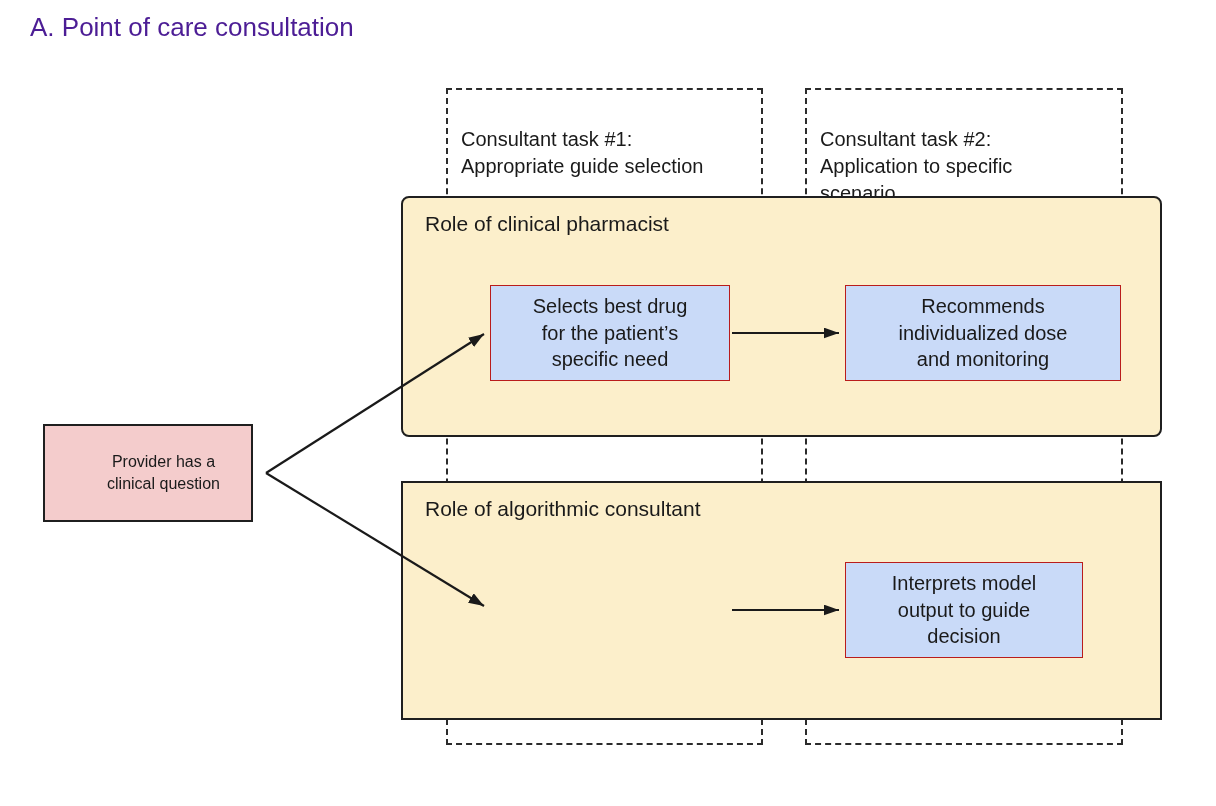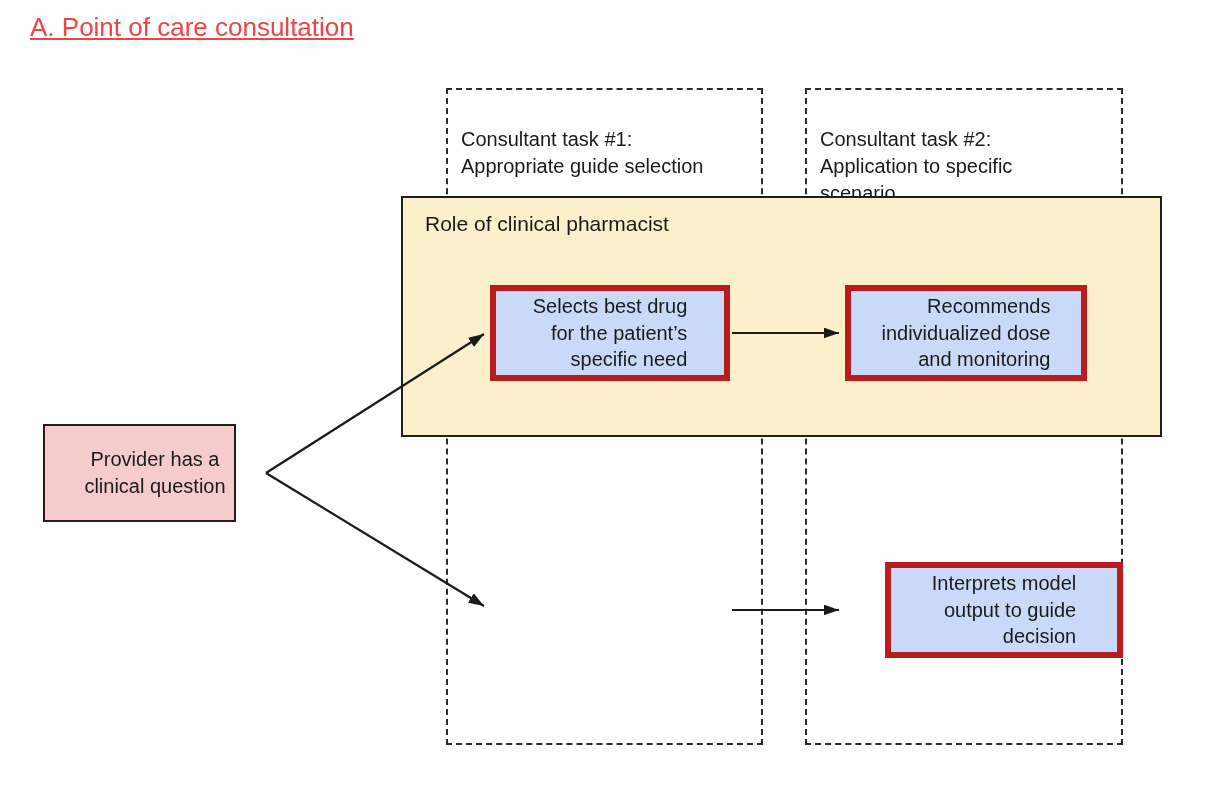--- a/index.html
+++ b/index.html
@@ -14,70 +14,70 @@
     width: 1216px; height: 806px;
     background: #ffffff;
     font-family: "Liberation Sans", sans-serif;
     color: #1a1a1a;
     overflow: hidden;
   }
   .canvas { position: relative; width: 1216px; height: 806px; }
 
   .diagram-title {
     position: absolute; left: 30px; top: 12px;
-    font-size: 26px; line-height: 1.2; color: #ef4444; text-decoration: underline;
+    font-size: 26px; line-height: 1.2; color: #4c1d95;
   }
 
   .task-box {
     position: absolute; top: 88px; height: 657px;
     border: 2px dashed #2b2b2b;
     background: transparent;
     z-index: 1;
     padding: 9px 13px;
     font-size: 20px; line-height: 1.35;
     white-space: pre-line;
   }
   .task-box.t1 { left: 446px; width: 317px; }
   .task-box.t2 { left: 805px; width: 318px; }
 
   .lane {
     position: absolute; left: 401px; width: 761px;
     background: var(--panel_yellow);
     border: 2px solid #1f1f1f;
     z-index: 2;
   }
-  .lane.l1 { top: 196px; height: 241px; }
+  .lane.l1 { top: 196px; height: 241px; border-radius: 8px; }
   .lane.l2 { top: 481px; height: 239px; }
   .lane-title {
     position: absolute; left: 22px; top: 12px;
     font-size: 21px; line-height: 1.3;
   }
 
   .step {
     position: absolute; z-index: 3;
     background: var(--step_blue);
-    border: 6px solid #b91c1c;
+    border: 1px solid #b91c1c;
     display: flex; align-items: center; justify-content: center;
-    text-align: right;
+    text-align: center;
     font-size: 20px; line-height: 1.32;
     white-space: pre-line;
   }
   .step.s11 { left: 490px; top: 285px; width: 240px; height: 96px; }
-  .step.s12 { left: 845px; top: 285px; width: 242px; height: 96px; }
+  .step.s12 { left: 845px; top: 285px; width: 276px; height: 96px; }
   .step.s21 { left: 490px; top: 562px; width: 240px; height: 96px; }
-  .step.s22 { left: 845px; top: 562px; width: 238px; height: 96px; margin-left: 40px; }
+  .step.s22 { left: 845px; top: 562px; width: 238px; height: 96px; }
 
   .provider {
-    position: absolute; left: 43px; top: 424px; width: 193px; height: 98px;
+    position: absolute; left: 43px; top: 424px; width: 210px; height: 98px;
     z-index: 3;
     background: var(--provider_pink);
     border: 2px solid #1f1f1f;
     display: flex; align-items: center; justify-content: center;
     text-align: center;
-    font-size: 20px; line-height: 1.35;
+    font-size: 16px; line-height: 1.35;
     white-space: pre-line;
     padding-left: 31px;
   }
 
   .arrow-layer {
     position: absolute; left: 0; top: 0; z-index: 4;
     pointer-events: none;
   }
   .arrow-layer line { stroke: #1a1a1a; stroke-width: 2.2px; }
   .arrow-layer .head { fill: #1a1a1a; }
@@ -95,20 +95,23 @@
   </div>
   <div class="task-box t2">
     <span>Consultant task #2:
 Application to specific
 scenario</span>
   </div>
 
   <div class="lane l1">
     <div class="lane-title">Role of clinical pharmacist</div>
   </div>
+  <div class="lane l2">
+    <div class="lane-title">Role of algorithmic consultant</div>
+  </div>
 
   <div class="step s11">Selects best drug
 for the patient’s
 specific need</div>
   <div class="step s12">Recommends
 individualized dose
 and monitoring</div>
   <div class="step s22">Interprets model
 output to guide
 decision</div>

